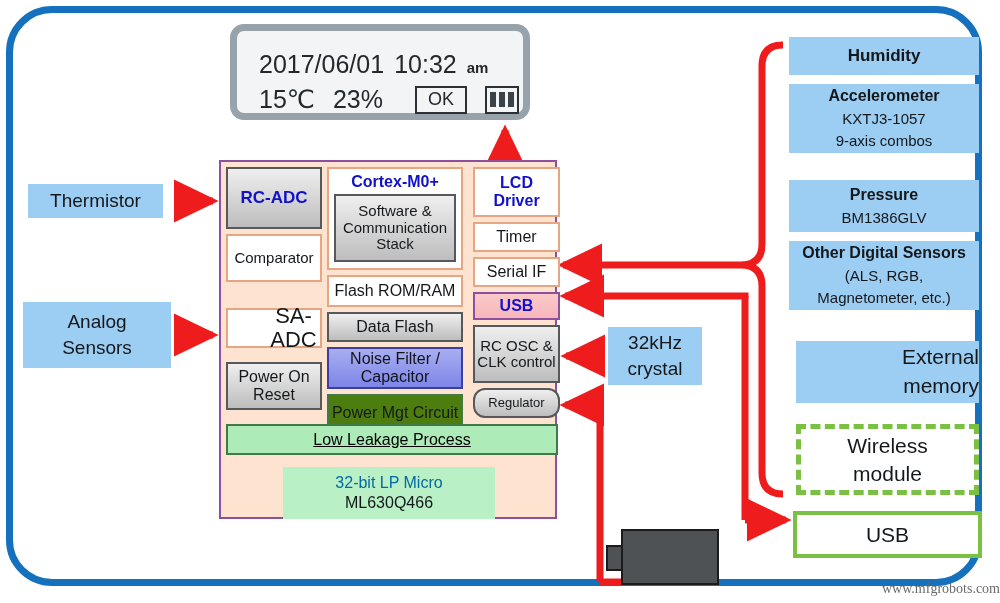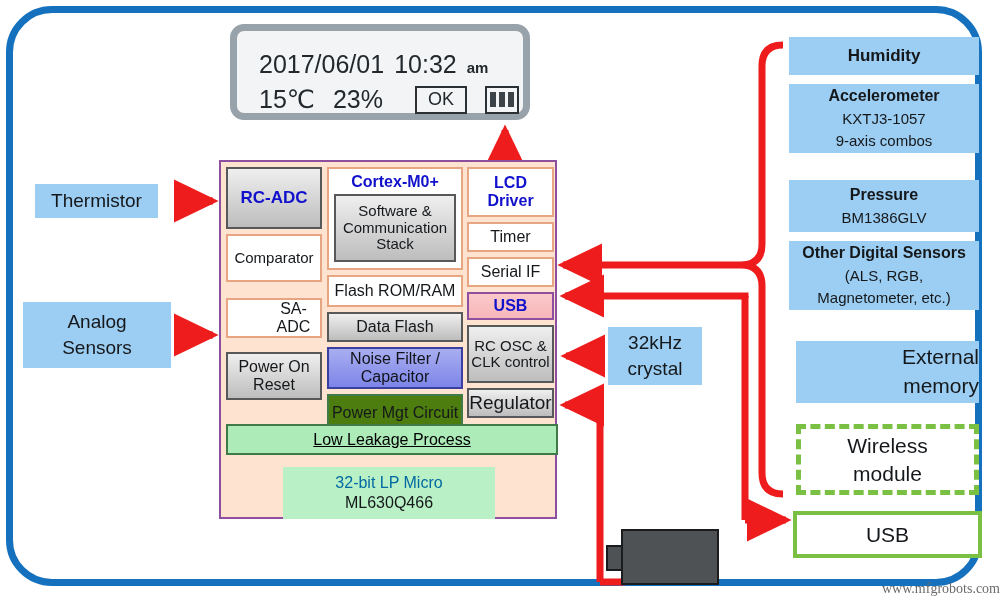--- a/index.html
+++ b/index.html
@@ -33,68 +33,68 @@
             display:flex;align-items:center;justify-content:center;gap:3px;
             padding:0 3px;}
   #battIcon i{display:block;width:6px;height:15px;background:#3b4248;}
 
   
   #mcu{left:219px;top:160px;width:338px;height:359px;background:#fde3d0;
        border:2px solid #8d4f9e;}
   .mcuCol{position:absolute;top:5px;}
   #colL{left:5px;width:96px;}
   #colM{left:106px;width:136px;}
-  #colR{left:246px;width:87px;}
+  #colR{left:252px;width:87px;}
 
   .blk{width:100%;box-sizing:border-box;display:flex;align-items:center;
        justify-content:center;text-align:center;line-height:1.1;
        margin-bottom:5px;}
   .grey{background:linear-gradient(#efefef,#bdbdbd);border:2px solid #56585a;color:#15181b;}
   .white{background:#ffffff;border:2px solid #e8a581;color:#15181b;}
   .green{background:#4d7c0f;border:2px solid #3f7a48;color:#15181b;}
   .pink{background:linear-gradient(#fbc9c9,#f7b6bb);border:2px solid #8d4f9e;
         color:#1111cc;font-weight:bold;}
   .purple{background:linear-gradient(#a9aef0,#7c85e8);border:2px solid #3a3fa0;color:#111318;}
 
   #rcadc{height:62px;font-size:17px;font-weight:bold;color:#1111cc;}
   #comparator{height:48px;font-size:15px;}
-  #saadc{height:40px;font-size:16px;margin-top:16px;padding-left:39px;}
+  #saadc{height:40px;font-size:22px;margin-top:26px;padding-left:39px;}
   #poweronreset{height:48px;font-size:16px;margin-top:14px;}
 
   #cortexWrap{background:#ffffff;border:2px solid #e8a581;padding:3px 5px 6px 5px;
               margin-bottom:5px;}
   #cortexTitle{font-size:16px;font-weight:bold;color:#1111cc;text-align:center;
                margin:1px 0 3px 0;}
   #cortexBox{height:68px;font-size:15px;}
   #flashrom{height:32px;font-size:16px;}
   #dataflash{height:30px;font-size:16px;}
   #noisefilter{height:42px;font-size:16px;}
   #powermgt{height:38px;font-size:16px;}
 
   #lcddrv{height:50px;font-size:16px;font-weight:bold;color:#1111cc;}
   #timer{height:30px;font-size:16px;}
   #serialif{height:30px;font-size:16px;}
   #usbblk{height:28px;font-size:16px;}
   #rcosc{height:58px;font-size:15px;}
-  #regulator{height:30px;font-size:19px;}
+  #regulator{height:30px;font-size:13px;border-radius:12px;}
 
   #lowleak{left:5px;top:262px;width:328px;height:27px;position:absolute;
            font-size:16px;background:#adebb8;border:2px solid #3f7a48;text-decoration:underline;}
 
   
   #caption{left:283px;top:467px;width:212px;height:52px;background:#b9f0c6;
            display:flex;flex-direction:column;align-items:center;
            justify-content:center;gap:2px;}
   #capTitle{font-size:16px;font-weight:normal;color:#0369a1;}
   #capPart{font-size:16px;color:#15181b;}
 
   
   .blue{background:#9ccdf2;color:#15181b;display:flex;align-items:center;
         justify-content:center;text-align:center;line-height:1.18;}
-  #thermistor{left:35px;top:184px;width:123px;height:34px;font-size:19px;}
+  #thermistor{left:28px;top:184px;width:135px;height:34px;font-size:19px;}
   #analogsens{left:23px;top:302px;width:148px;height:66px;font-size:19px;}
 
   
   #humidity{left:789px;top:37px;width:190px;height:38px;font-size:17px;font-weight:bold;}
   #accel{left:789px;top:84px;width:190px;height:69px;}
   #pressure{left:789px;top:180px;width:190px;height:52px;}
   #othersens{left:789px;top:241px;width:190px;height:69px;}
   #extmem{left:796px;top:341px;width:183px;height:62px;font-size:21px;align-items:flex-end;}
   .subA{font-size:16px;font-weight:bold;}
   .subB{font-size:15px;}

